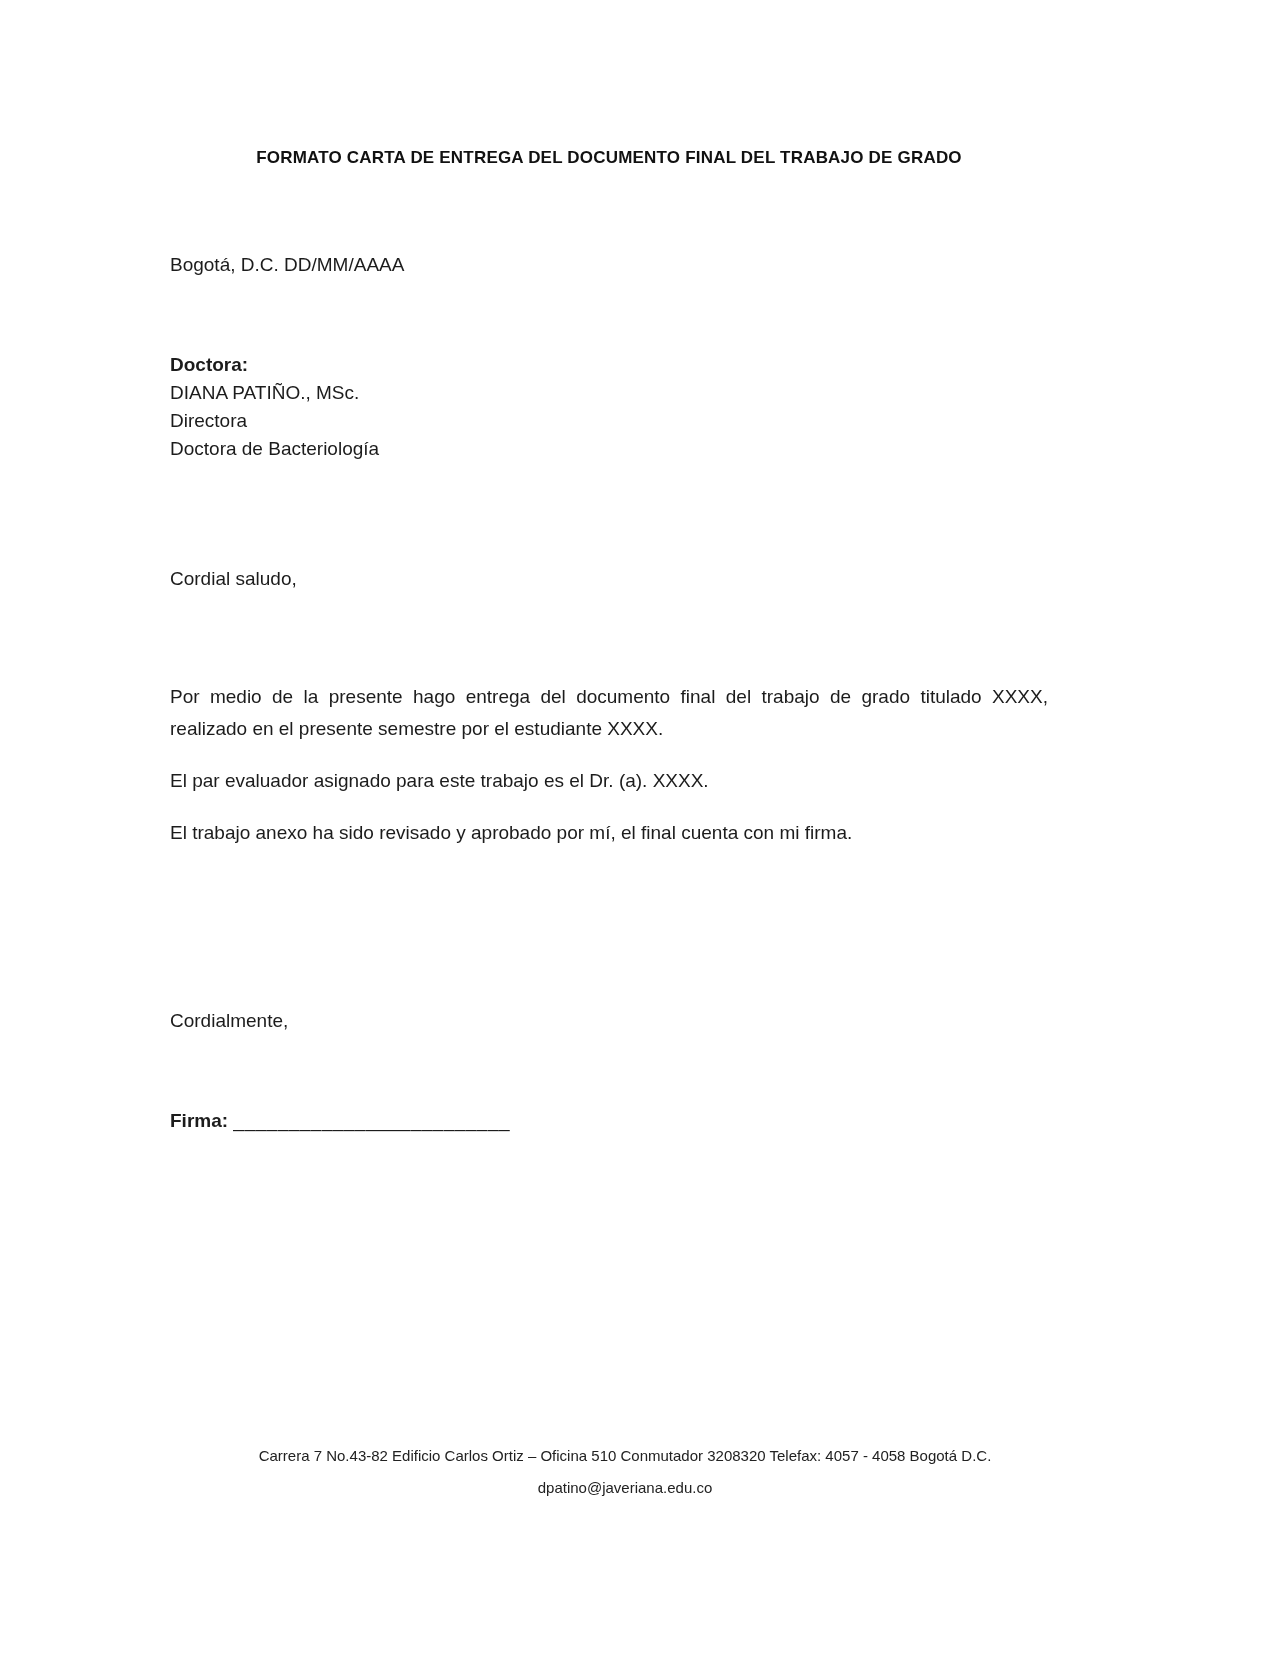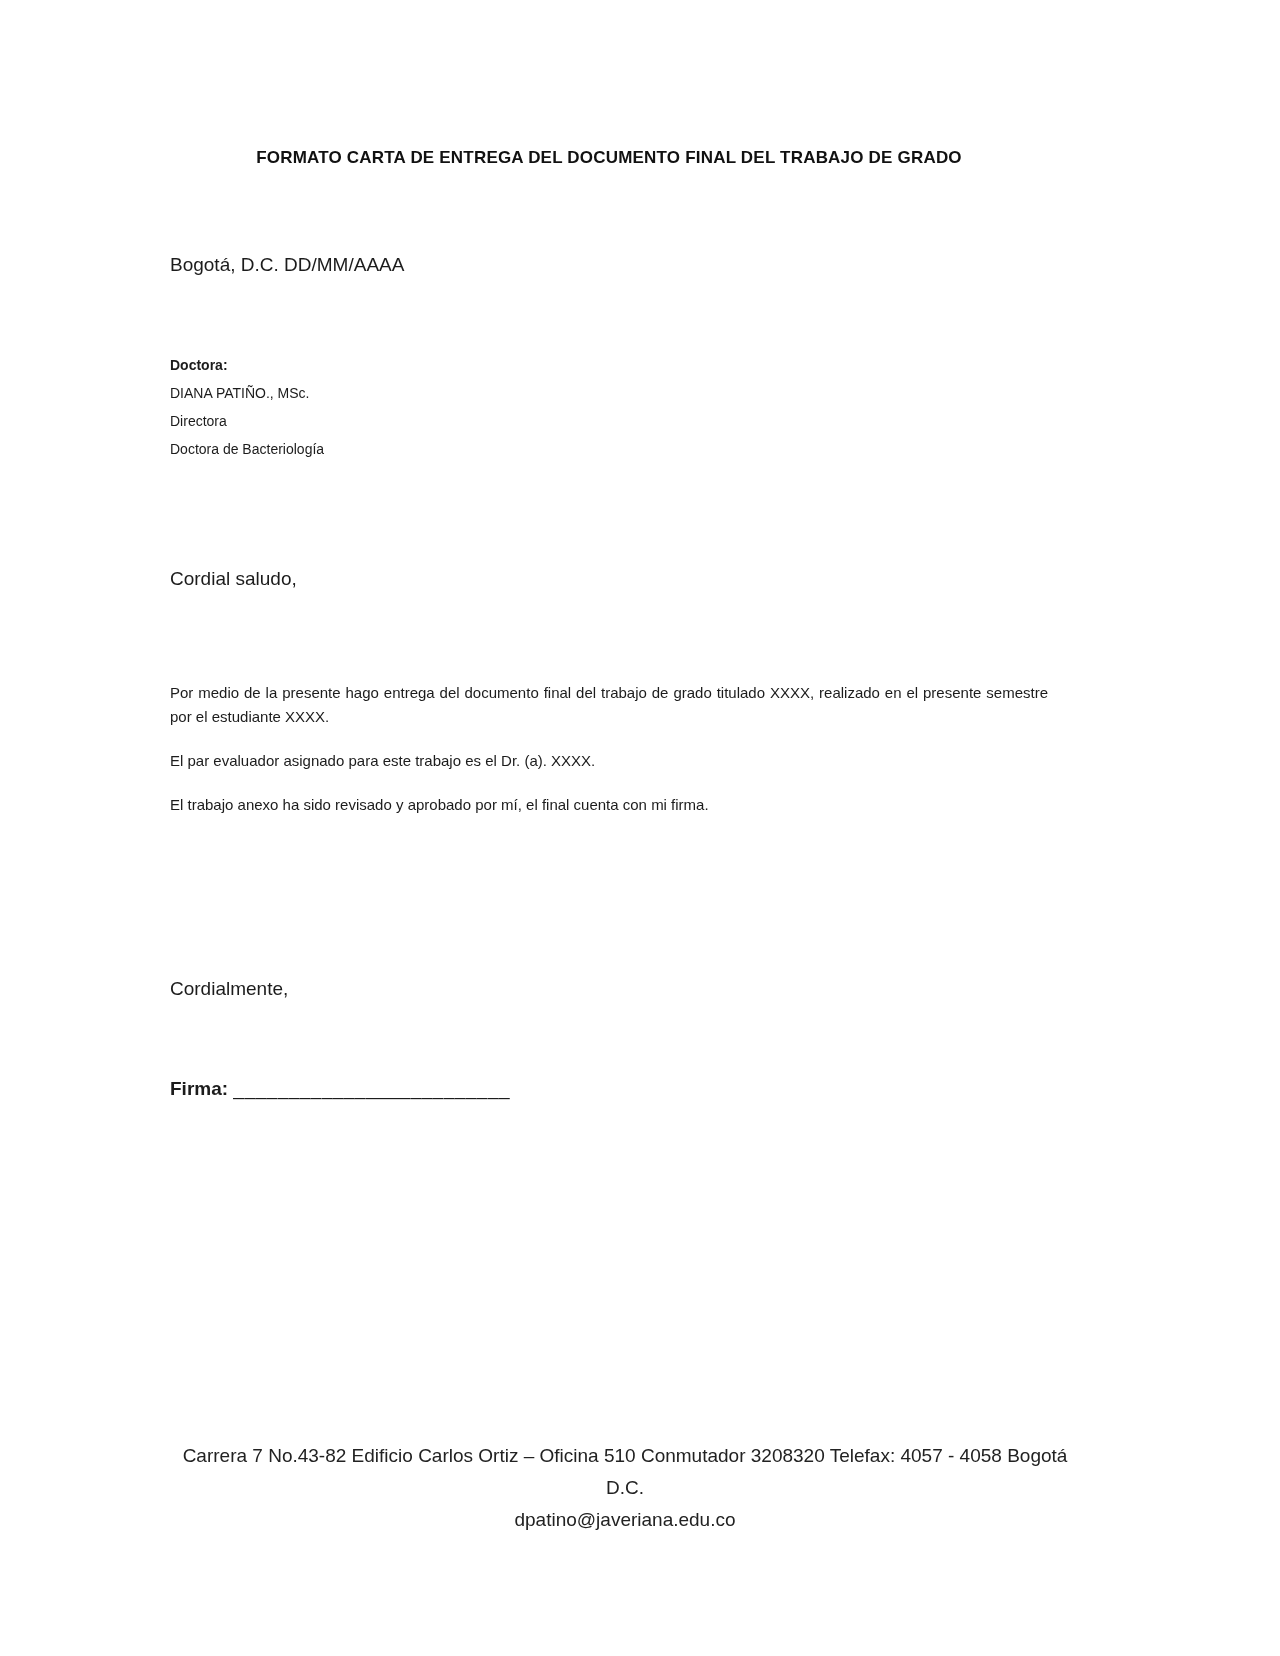--- a/index.html
+++ b/index.html
@@ -26,32 +26,32 @@
     color: #111111;
     letter-spacing: 0.2px;
   }
   .date-line {
     margin-top: 80px;
     font-size: 19px;
     line-height: 28px;
   }
   .recipient {
     margin-top: 72px;
-    font-size: 14px;
+    font-size: 19px;
     line-height: 28px;
   }
   .recipient .salutation { font-weight: bold; }
   .greeting {
     margin-top: 102px;
     font-size: 19px;
     line-height: 28px;
   }
   .para {
-    font-size: 15px;
-    line-height: 24px;
+    font-size: 19px;
+    line-height: 32px;
   }
   .para-1 {
     margin-top: 88px;
     text-align: justify;
   }
   .para-2 { margin-top: 20px; }
   .para-3 { margin-top: 20px; }
   .closing {
     margin-top: 158px;
     font-size: 19px;
@@ -68,21 +68,21 @@
     font-weight: normal;
     letter-spacing: 0.5px;
     white-space: nowrap;
   }
   .footer {
     position: absolute;
     top: 1440px;
     left: 170px;
     right: 200px;
     text-align: center;
-    font-size: 19px;
+    font-size: 15px;
     line-height: 32px;
     color: #222222;
   }
 </style>
 </head>
 <body>
 
 <div class="page">
 
   <div class="doc-title">

